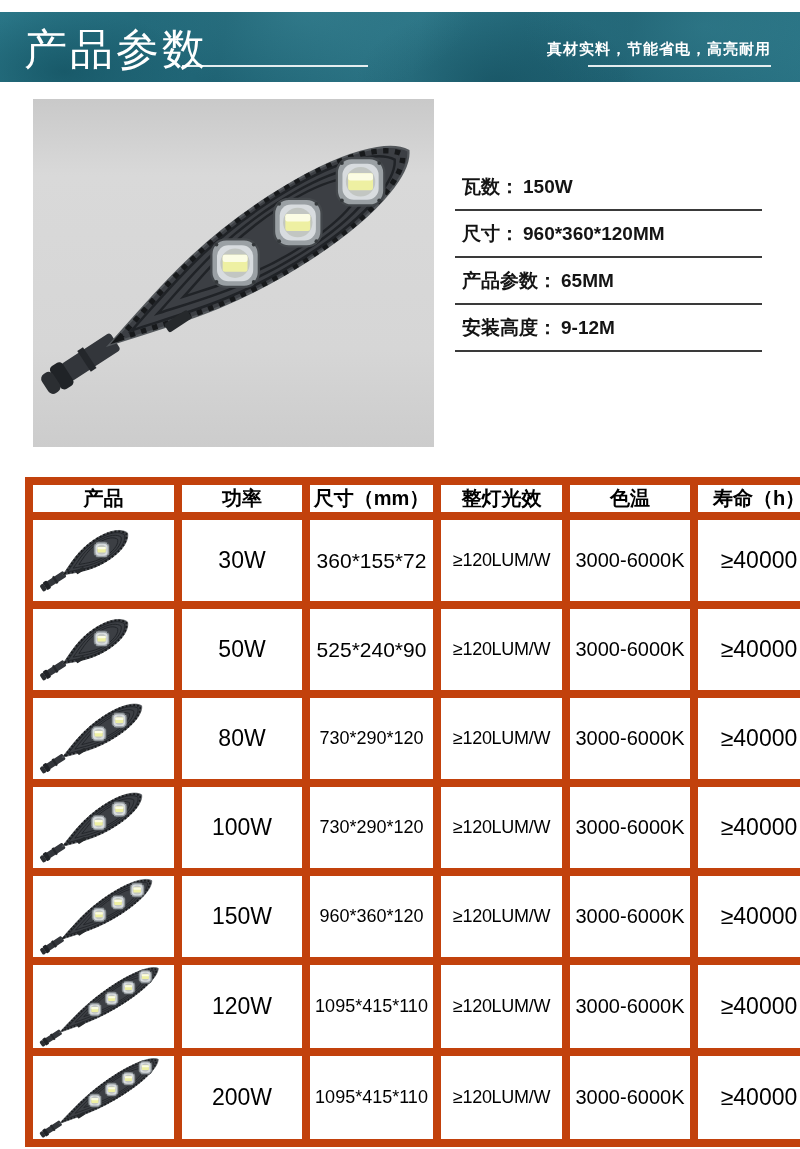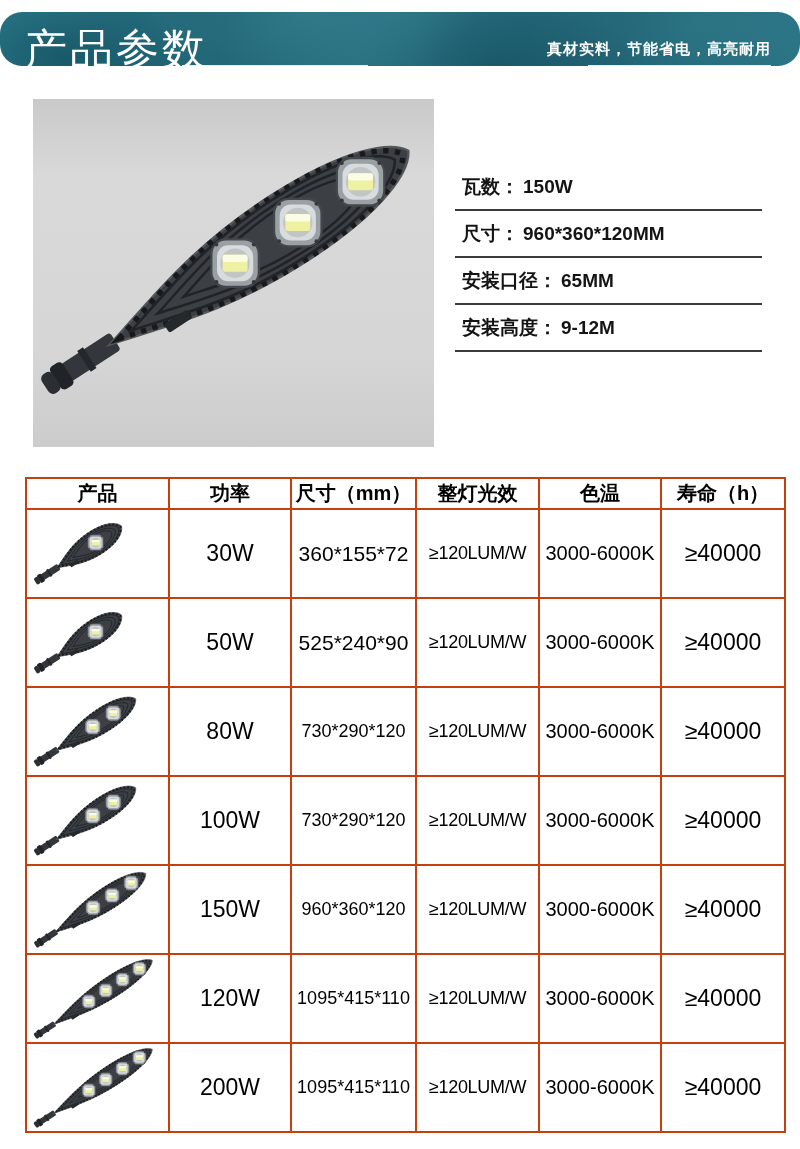--- a/index.html
+++ b/index.html
@@ -1,29 +1,28 @@
 <!DOCTYPE html>
 <html><head>
 <meta charset="utf-8">
 <style>
   html,body{margin:0;padding:0;}
   body{font-family:"Liberation Sans","DejaVu Sans",sans-serif;background:#ffffff;}
   .page{position:relative;width:800px;height:1149px;background:#ffffff;overflow:hidden;}
 
   
   .banner{
-    position:absolute;left:0;top:12px;width:800px;height:54px;
+    position:absolute;left:0;top:12px;width:800px;height:70px;
     background-color:#27707f;
     background-image:
       radial-gradient(ellipse 180px 90px at 8% 85%, rgba(15,75,90,.60), rgba(15,75,90,0) 70%),
       radial-gradient(ellipse 240px 120px at 38% 0%, rgba(80,160,175,.28), rgba(80,160,175,0) 70%),
       radial-gradient(ellipse 200px 110px at 62% 100%, rgba(12,65,80,.45), rgba(12,65,80,0) 70%),
       radial-gradient(ellipse 260px 130px at 88% 20%, rgba(70,150,165,.28), rgba(70,150,165,0) 70%),
       linear-gradient(100deg,#2a7687 0%,#1f6374 28%,#2b7384 52%,#1e6071 78%,#287182 100%);
-    border-radius: 22px;
   }
   .banner-cn{position:absolute;left:24px;top:15px;font-size:43px;line-height:44px;color:#ffffff;letter-spacing:3px;font-weight:400;}
   .banner-en{position:absolute;left:185px;top:31px;font-size:19px;line-height:19px;color:#eef6f6;letter-spacing:.5px;}
   .u-line{position:absolute;height:2px;background:rgba(255,255,255,.88);}
   .u1{left:182px;top:53px;width:186px;}
   .u2{left:588px;top:53px;width:183px;}
   .banner-slogan{position:absolute;right:29px;top:29px;font-size:15px;line-height:16px;color:#ffffff;font-weight:bold;letter-spacing:1px;}
 
   
   .photo{
@@ -33,21 +32,21 @@
   .photo .lamp-wrap{position:absolute;left:2px;top:40px;}
 
   
   .specs{position:absolute;left:455px;top:164px;width:307px;}
   .spec-item{height:45px;border-bottom:2px solid #3a3a3a;display:flex;align-items:center;padding-left:7px;box-sizing:content-box;}
   .spec-label{font-size:19px;font-weight:bold;color:#141414;white-space:pre;}
   .spec-value{font-size:19px;font-weight:bold;color:#141414;margin-left:4px;white-space:pre;}
 
   
   .ptable{position:absolute;left:25px;top:477px;width:747px;border-collapse:collapse;table-layout:fixed;background:#ffffff;}
-  .ptable th,.ptable td{border:2px solid #c2410c;text-align:center;vertical-align:middle;padding:0;color:#000;overflow:hidden;}
+  .ptable th,.ptable td{border:8px solid #c2410c;text-align:center;vertical-align:middle;padding:0;color:#000;overflow:hidden;}
   .ptable thead tr{height:31px;}
   .ptable tbody tr{height:89px;}
   .ptable th{font-size:20px;font-weight:600;}
   .cell-product{text-align:left !important;padding-left:5px !important;}
   .cell-power{font-size:23px;}
   .cell-size{font-size:18px;}
   tr.row-0 .cell-size, tr.row-1 .cell-size{font-size:21px;}
   .cell-eff{font-size:18px;letter-spacing:-0.3px;}
   .cell-cct{font-size:20px;}
   .cell-life{font-size:23px;}
@@ -120,21 +119,21 @@
   <div class="specs" id="spec-list">
       <div class="spec-item">
         <span class="spec-label">瓦数：</span>
         <span class="spec-value">150W</span>
       </div>
       <div class="spec-item">
         <span class="spec-label">尺寸：</span>
         <span class="spec-value">960*360*120MM</span>
       </div>
       <div class="spec-item">
-        <span class="spec-label">安装口径：</span>
+        <span class="spec-label">产品参数：</span>
         <span class="spec-value">65MM</span>
       </div>
       <div class="spec-item">
         <span class="spec-label">安装高度：</span>
         <span class="spec-value">9-12M</span>
       </div>
     </div>
 
   <table class="ptable">
     <thead>

